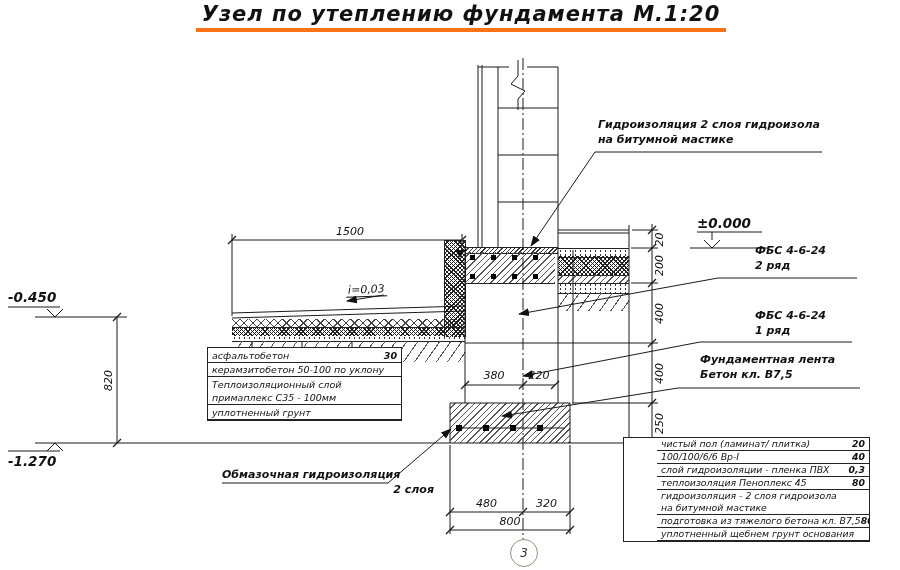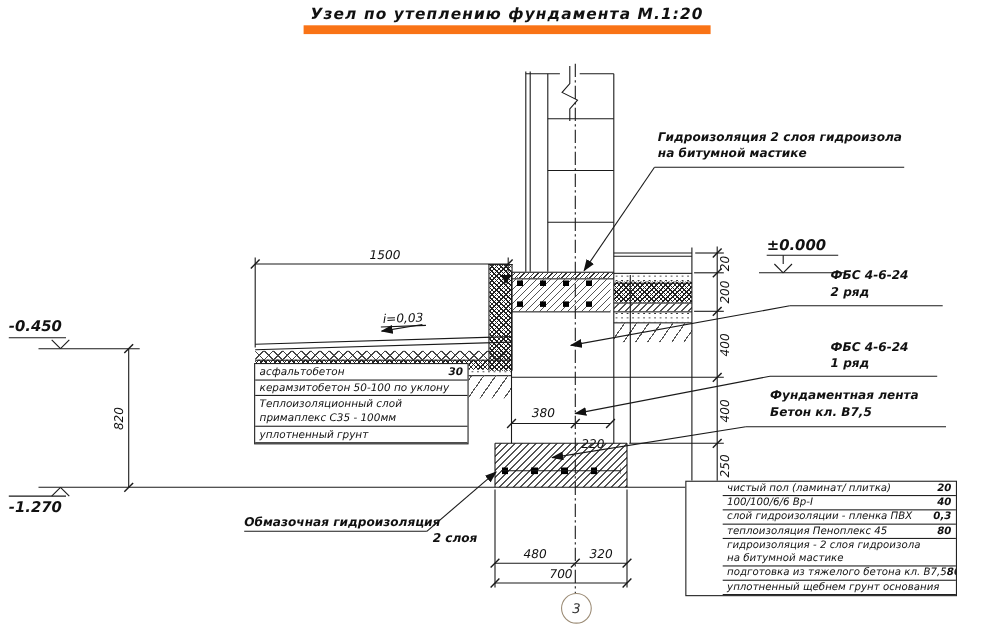--- a/index.html
+++ b/index.html
@@ -1,20 +1,20 @@
 <!DOCTYPE html>
 <html><head>
 <meta charset="utf-8">
 <style>
   html,body{margin:0;padding:0;background:#fff;}
   #stage{position:relative;width:900px;height:570px;background:#fff;overflow:hidden;
          font-family:"DejaVu Sans",sans-serif;color:#111;}
   .abs{position:absolute;}
   .txt{font-style:italic;white-space:nowrap;}
-  .title{font-weight:bold;font-size:14px;letter-spacing:1px;border-bottom:8px solid #f97316;padding:0 6px 2px 6px;margin-left:22px;}
+  .title{font-weight:bold;font-size:21px;letter-spacing:1px;border-bottom:4px solid #f97316;padding:0 6px 2px 6px;margin-left:22px;}
   .callout{font-weight:bold;font-size:11px;line-height:15px;}
   .lvl{font-weight:bold;font-size:13.5px;}
   .dim{font-size:11px;text-align:center;}
   .rot{transform:rotate(-90deg);transform-origin:center;}
   .slope{font-size:11px;border-bottom:1px solid #111;transform:rotate(-2deg);padding:0 2px;}
   svg{position:absolute;left:0;top:0;pointer-events:none;}
   
   .hatch{background:repeating-linear-gradient(135deg,rgba(0,0,0,0) 0 3.5px,#555 3.5px 4.5px);}
   .hatchd{background:repeating-linear-gradient(135deg,rgba(0,0,0,0) 0 2px,#333 2px 3px);}
   .weave{background:repeating-linear-gradient(45deg,rgba(0,0,0,0) 0 2px,#222 2px 3px),
@@ -197,34 +197,34 @@
     <div>Обмазочная гидроизоляция</div>
     <div style="text-align:right;padding-right:14px;">2 слоя</div>
   </div>
 
   <div class="abs txt lvl" style="left:697px;top:215px;">±0.000</div>
   <div class="abs txt lvl" style="left:8px;top:289px;">-0.450</div>
   <div class="abs txt lvl" style="left:8px;top:453px;">-1.270</div>
 
   <div class="abs txt dim" style="left:310px;top:225px;width:80px;">1500</div>
   <div class="abs txt dim" style="left:465px;top:369px;width:58px;">380</div>
-  <div class="abs txt dim" style="left:523px;top:369px;width:32px;margin-top:28px;">220</div>
+  <div class="abs txt dim" style="left:523px;top:369px;width:32px;">220</div>
   <div class="abs txt dim" style="left:450px;top:497px;width:73px;">480</div>
   <div class="abs txt dim" style="left:523px;top:497px;width:47px;">320</div>
-  <div class="abs txt dim" style="left:450px;top:515px;width:120px;">700</div>
+  <div class="abs txt dim" style="left:450px;top:515px;width:120px;">800</div>
   <div class="abs txt dim rot" style="left:93px;top:374px;width:30px;">820</div>
   <div class="abs txt dim rot" style="left:644px;top:233px;width:30px;">20</div>
   <div class="abs txt dim rot" style="left:644px;top:259px;width:30px;">200</div>
   <div class="abs txt dim rot" style="left:644px;top:307px;width:30px;">400</div>
   <div class="abs txt dim rot" style="left:644px;top:367px;width:30px;">400</div>
   <div class="abs txt dim rot" style="left:644px;top:417px;width:30px;">250</div>
 
   <div class="abs txt slope" style="left:346px;top:283px;">i=0,03</div>
 
-  <div class="abs ltable" style="left:207px;top:330px;margin-left:24px;">
+  <div class="abs ltable" style="left:207px;top:347px;">
       <div class="trow u">
         <span>асфальтобетон</span>
         <span class="tval">30</span>
       </div>
       <div class="trow u">
         <span>керамзитобетон 50-100 по уклону</span>
         <span class="tval"></span>
       </div>
       <div class="trow">
         <span>Теплоизоляционный слой</span>

